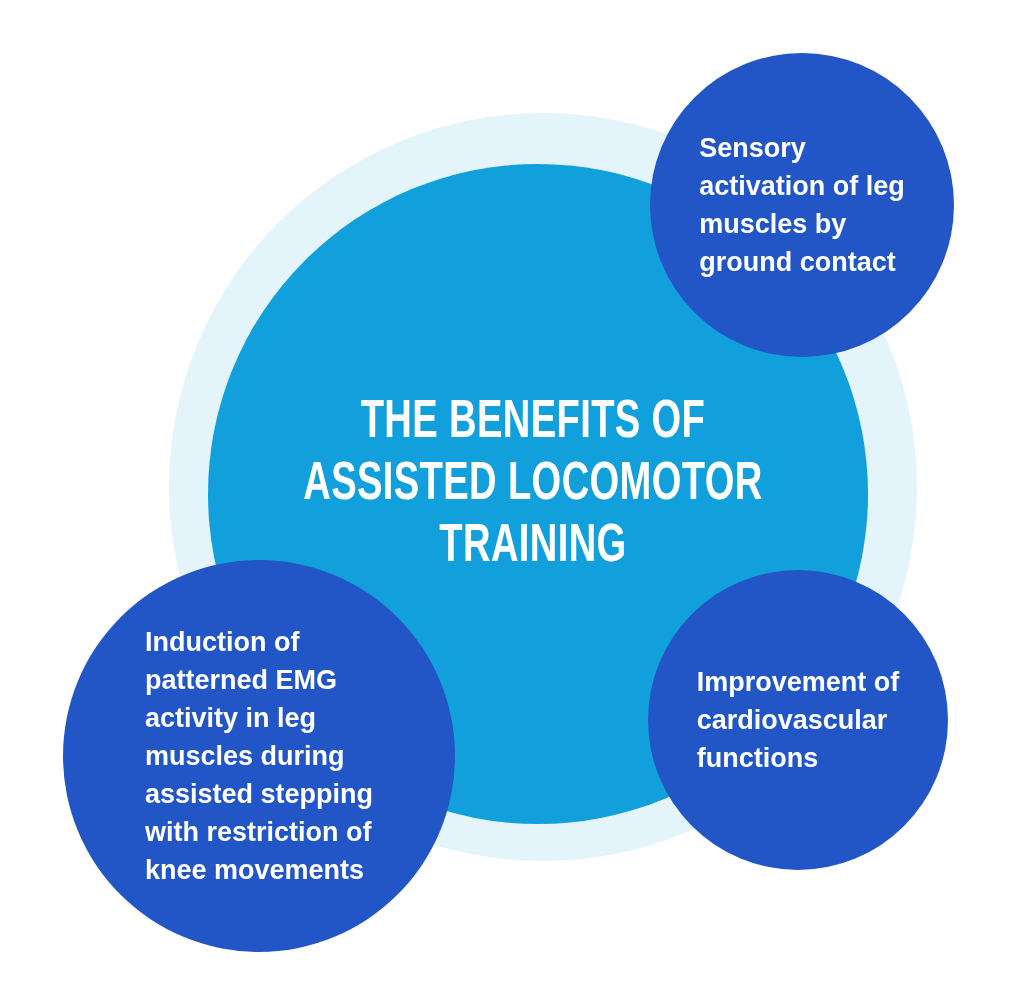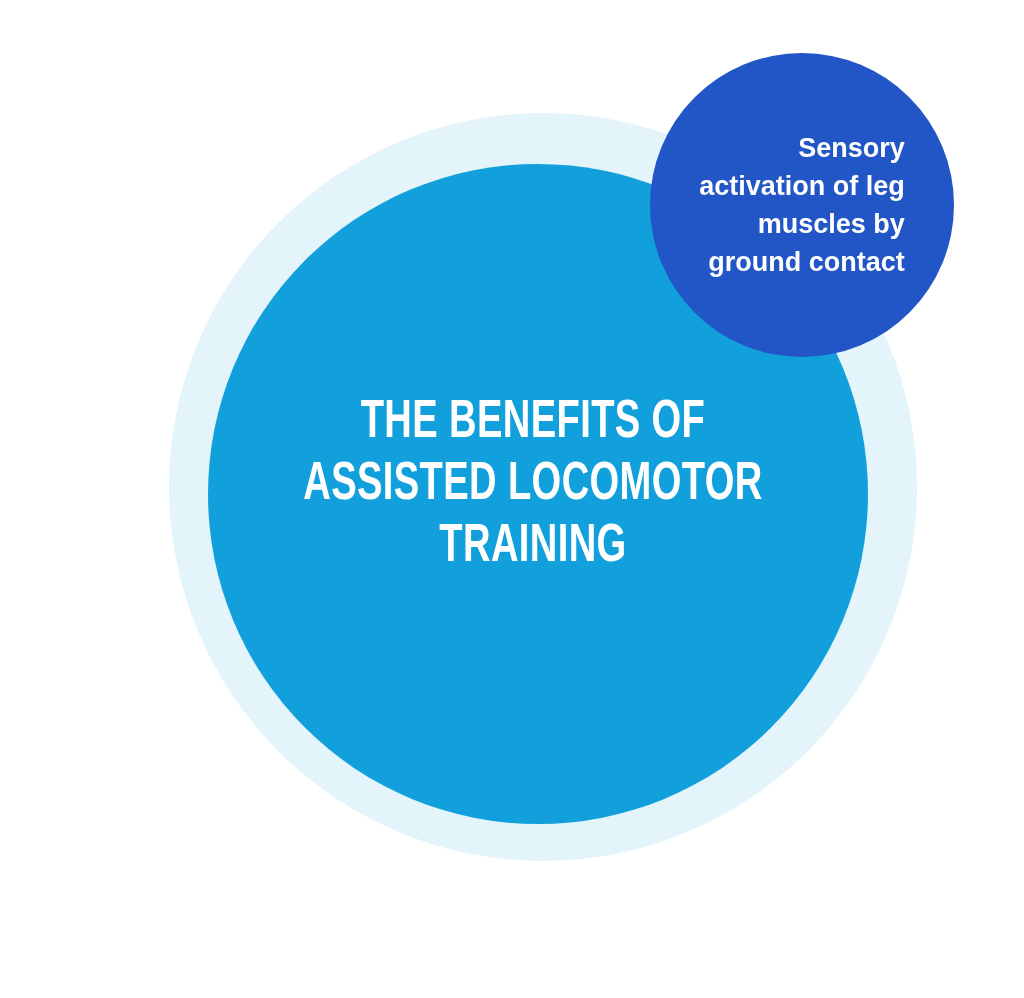--- a/index.html
+++ b/index.html
@@ -37,21 +37,21 @@
     font-size:53px;
     line-height:62px;
     letter-spacing:0.5px;
     text-align:center;
     white-space:pre-line;
     text-transform:uppercase;
   }
   .bubble{
     background:var(--bubble);
     display:flex;align-items:center;justify-content:center;
-    text-align:right;
+    text-align:left;
   }
   .bubble-text{
     color:var(--text);
     font-family:"Liberation Sans", sans-serif;
     font-weight:700;
     font-size:27px;
     line-height:38px;
     white-space:pre-line;
   }
   .bubble-tl{left:178px;top:98px;width:238px;height:238px;}
@@ -73,15 +73,29 @@
 TRAINING</div>
 
 
   <div class="circle bubble bubble-tr">
     <span class="bubble-text">Sensory
 activation of leg
 muscles by
 ground contact</span>
   </div>
 
+  <div class="circle bubble bubble-bl">
+    <span class="bubble-text">Induction of
+patterned EMG
+activity in leg
+muscles during
+assisted stepping
+with restriction of
+knee movements</span>
+  </div>
 
+  <div class="circle bubble bubble-br">
+    <span class="bubble-text">Improvement of
+cardiovascular
+functions</span>
+  </div>
 
 </div>
 
 </body></html>

